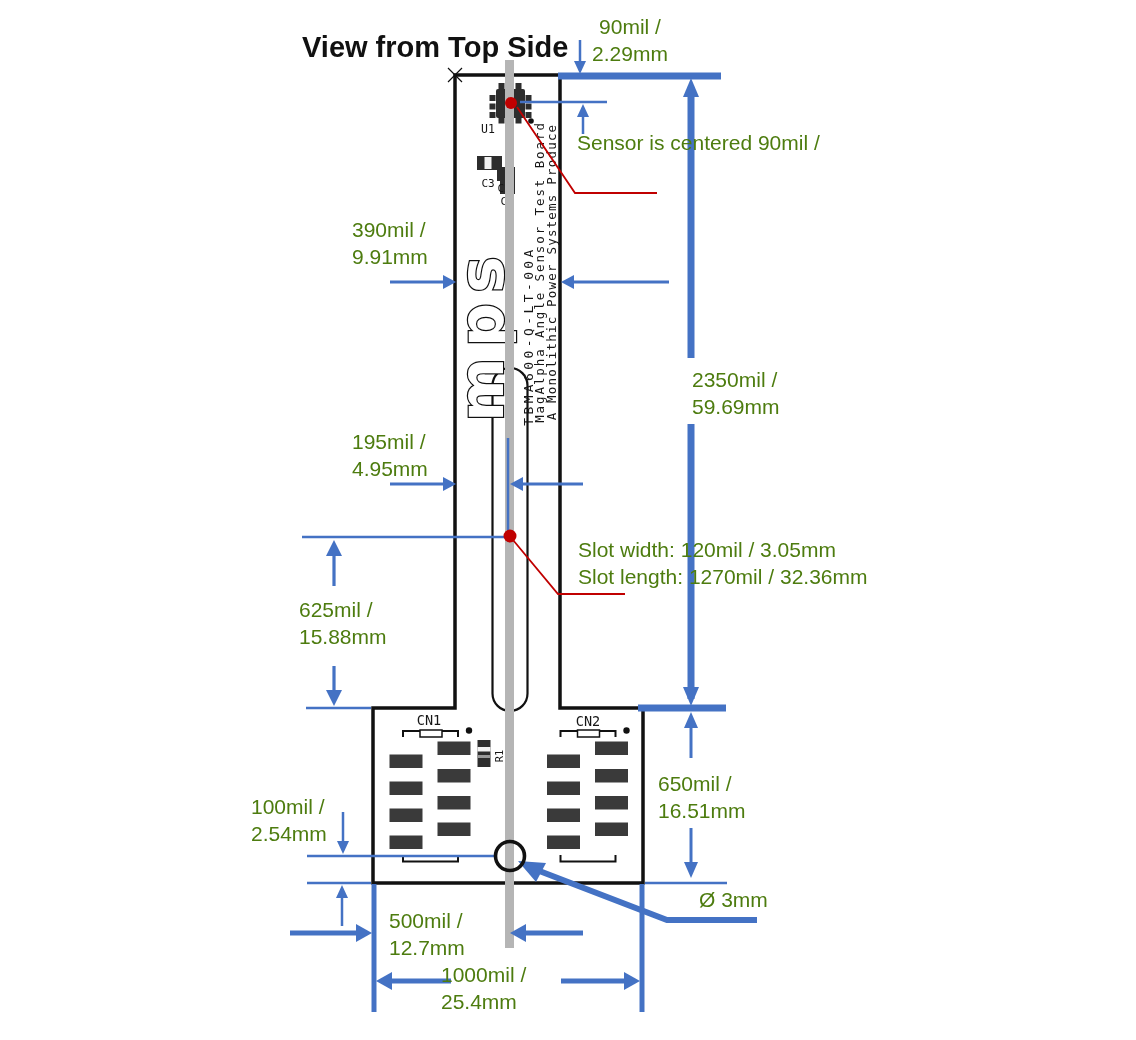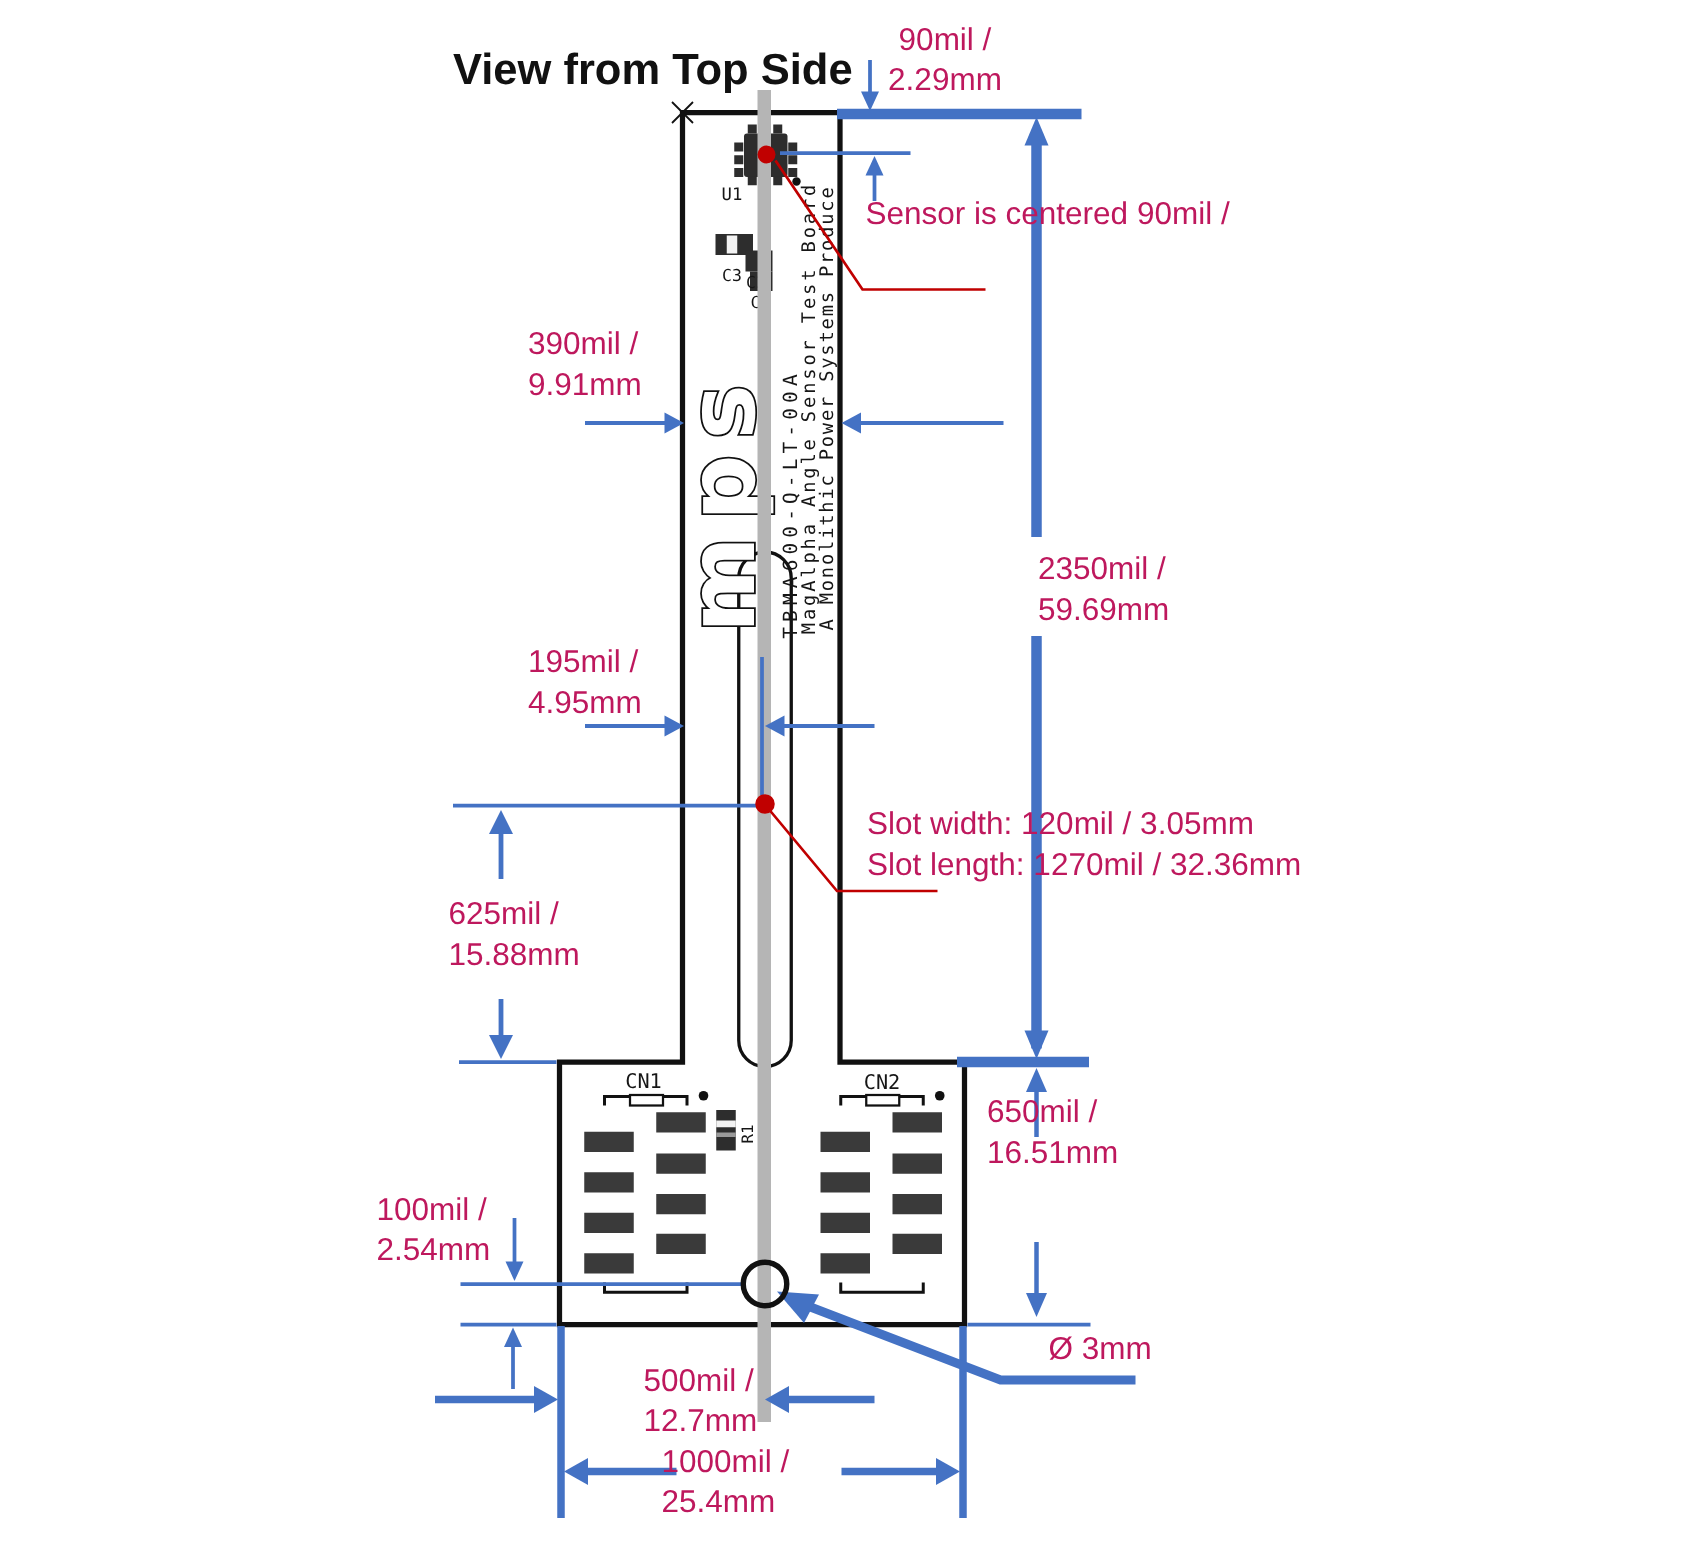--- a/index.html
+++ b/index.html
@@ -1,19 +1,19 @@
 <!DOCTYPE html>
 <html><head>
 <meta charset="utf-8">
 <style>
   html,body{margin:0;padding:0;background:#fff;}
   #canvas{position:relative;width:1136px;height:1040px;background:#fff;overflow:hidden;
           font-family:"Liberation Sans",sans-serif;}
   #canvas svg{position:absolute;left:0;top:0;}
-  .lbl{position:absolute;color:#be185d;font-size:21px;line-height:27px;white-space:nowrap;}
+  .lbl{position:absolute;color:#4d7c0f;font-size:21px;line-height:27px;white-space:nowrap;}
   .lbl div{white-space:nowrap;}
   .title{position:absolute;color:#111;font-weight:bold;font-size:29px;white-space:nowrap;}
   .centerline{position:absolute;left:505px;top:60px;width:9px;height:888px;background:#b5b5b5;}
   .silk{font-family:"DejaVu Sans Mono",monospace;fill:#161616;}
 </style>
 </head>
 <body>
 
 <div id="canvas">
 
@@ -226,31 +226,31 @@
   <div class="lbl" style="left:578px;top:536px;">
     <div>Slot width: 120mil / 3.05mm</div>
     <div>Slot length: 1270mil / 32.36mm</div>
   </div>
 
   <div class="lbl" style="left:299px;top:596px;">
     <div>625mil /</div>
     <div>15.88mm</div>
   </div>
 
-  <div class="lbl" style="left:658px;top:728px;">
+  <div class="lbl" style="left:658px;top:770px;">
     <div>650mil /</div>
     <div>16.51mm</div>
   </div>
 
   <div class="lbl" style="left:251px;top:793px;">
     <div>100mil /</div>
     <div>2.54mm</div>
   </div>
 
-  <div class="lbl" style="left:389px;top:907px;margin-left:40px;">
+  <div class="lbl" style="left:389px;top:907px;">
     <div>500mil /</div>
     <div>12.7mm</div>
   </div>
 
   <div class="lbl" style="left:441px;top:961px;width:116px;text-align:left;">
     <div>1000mil /</div>
     <div>25.4mm</div>
   </div>
 
   <div class="lbl" style="left:699px;top:886px;">Ø 3mm</div>

